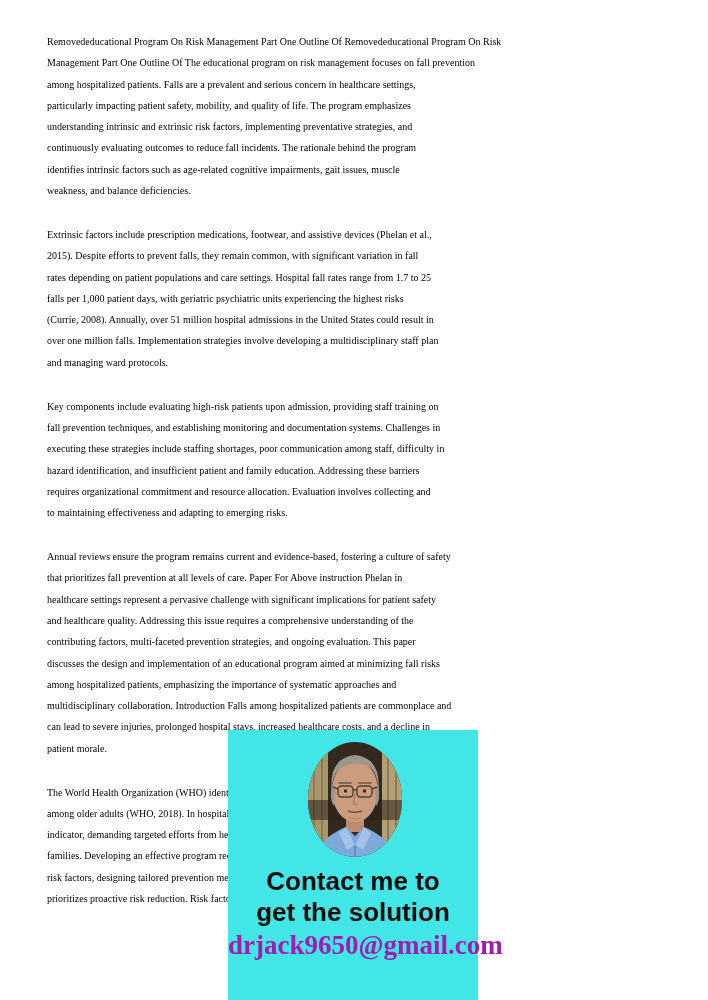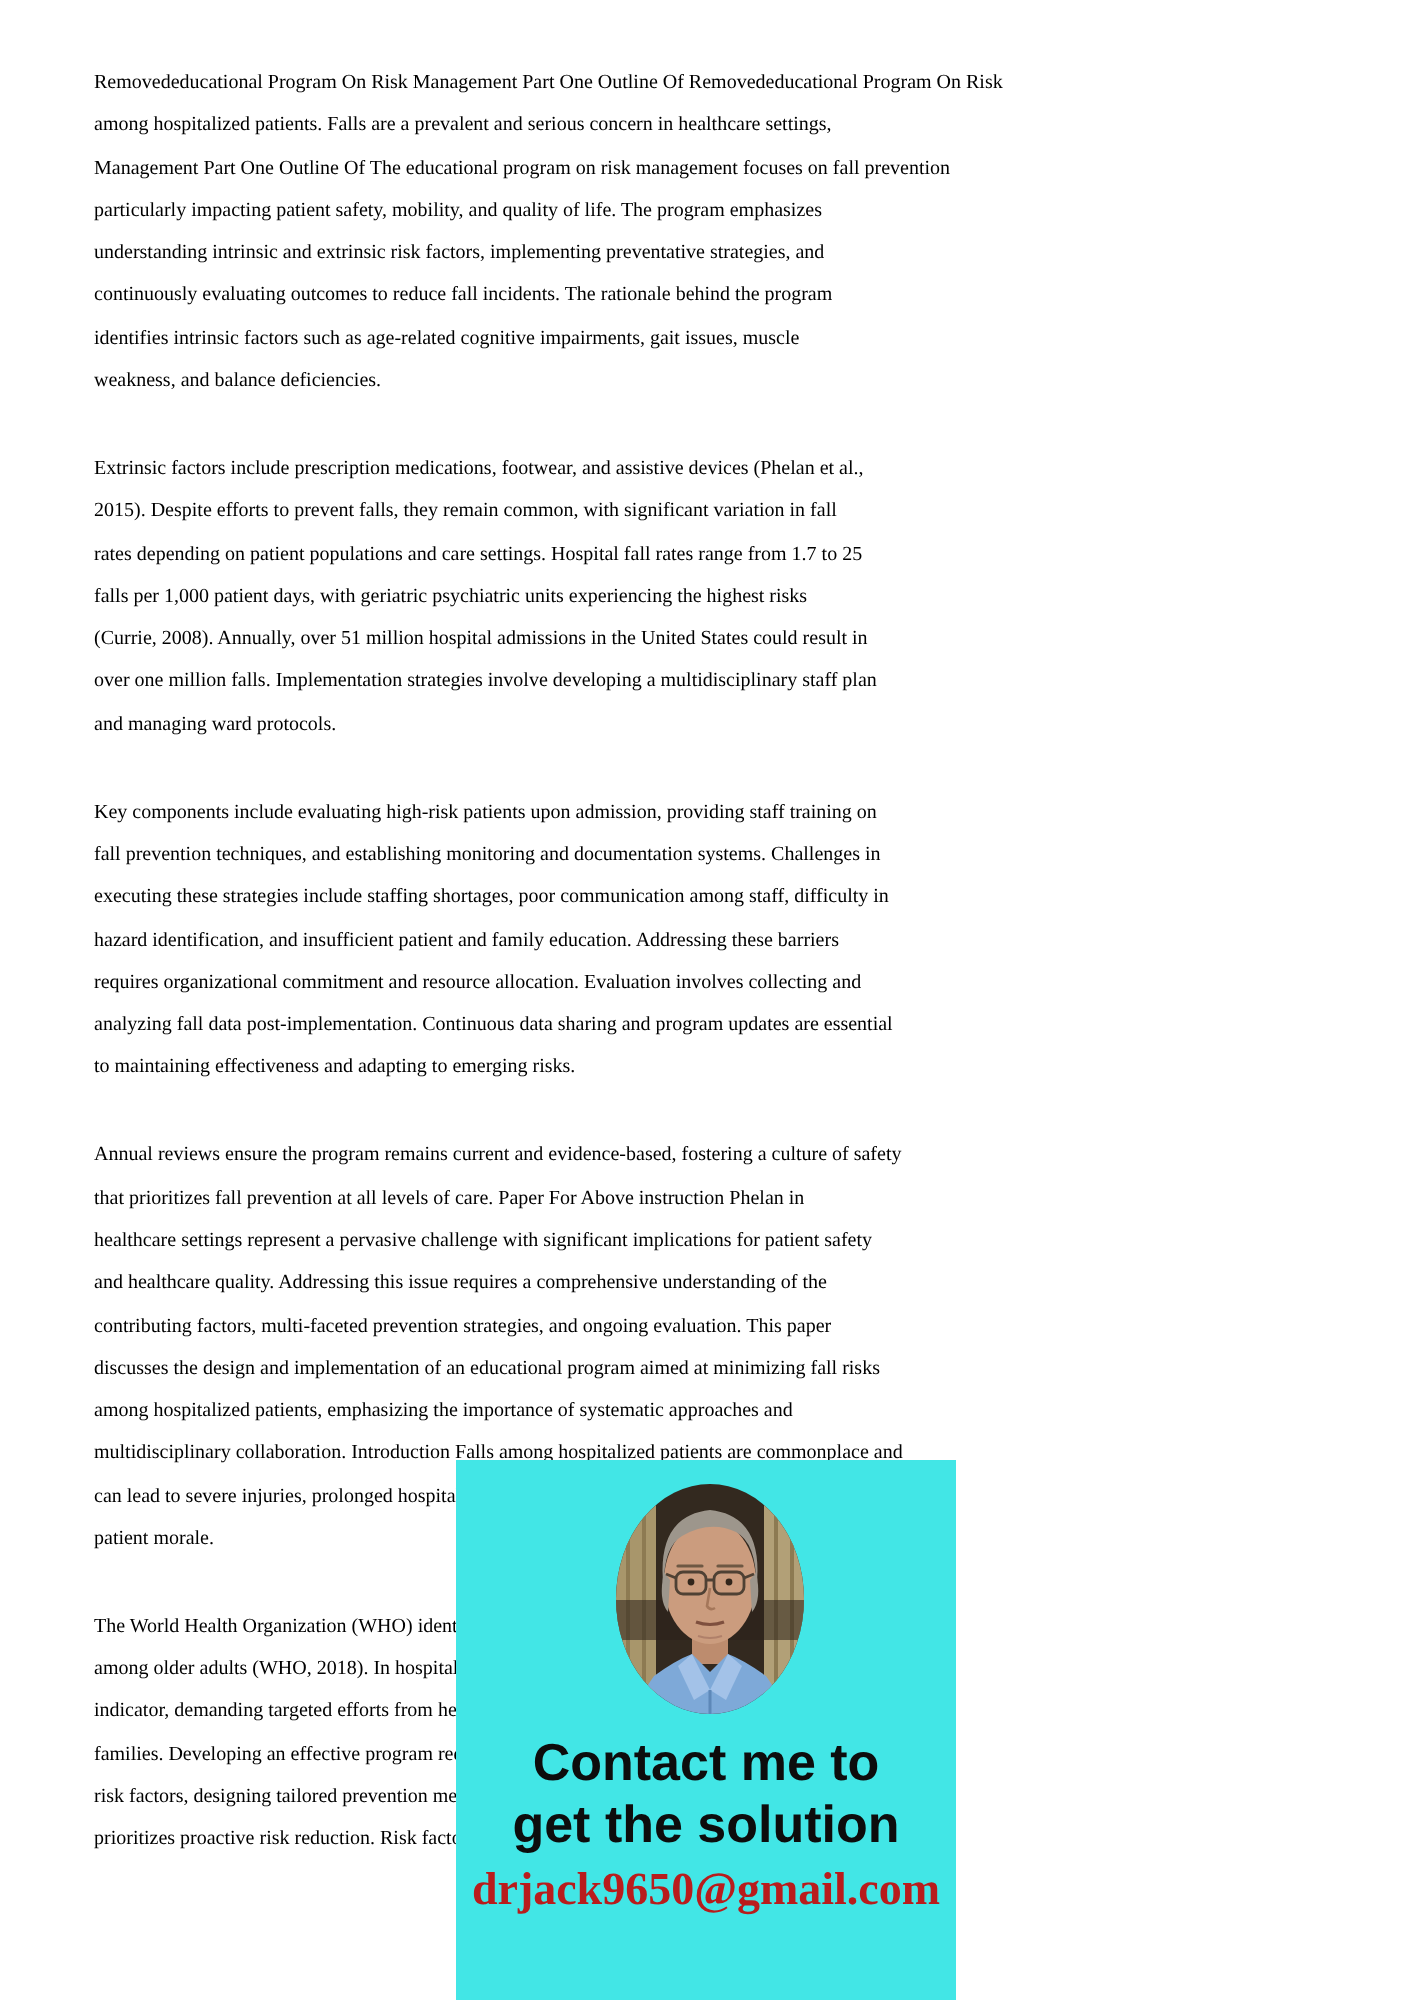--- a/index.html
+++ b/index.html
@@ -53,36 +53,36 @@
     color: #0d0d0d;
   }
   .email {
     position: absolute;
     left: 0;
     right: 0;
     top: 201px;
     text-align: center;
     font-family: "Liberation Serif", serif;
     font-weight: 700;
-    font-size: 23px;
+    font-size: 27px;
     line-height: 28px;
-    color: #b91c1c;
+    color: #a21caf;
   }
 </style>
 </head>
 <body>
 
 <div class="page">
 
   <div class="textcol">
 
     <div class="para">
       <div class="line">Removededucational Program On Risk Management Part One Outline Of Removededucational Program On Risk</div>
+      <div class="line">Management Part One Outline Of The educational program on risk management focuses on fall prevention</div>
       <div class="line">among hospitalized patients. Falls are a prevalent and serious concern in healthcare settings,</div>
-      <div class="line">Management Part One Outline Of The educational program on risk management focuses on fall prevention</div>
       <div class="line">particularly impacting patient safety, mobility, and quality of life. The program emphasizes</div>
       <div class="line">understanding intrinsic and extrinsic risk factors, implementing preventative strategies, and</div>
       <div class="line">continuously evaluating outcomes to reduce fall incidents. The rationale behind the program</div>
       <div class="line">identifies intrinsic factors such as age-related cognitive impairments, gait issues, muscle</div>
       <div class="line">weakness, and balance deficiencies.</div>
     </div>
 
     <div class="para">
       <div class="line">Extrinsic factors include prescription medications, footwear, and assistive devices (Phelan et al.,</div>
       <div class="line">2015). Despite efforts to prevent falls, they remain common, with significant variation in fall</div>
@@ -92,21 +92,20 @@
       <div class="line">over one million falls. Implementation strategies involve developing a multidisciplinary staff plan</div>
       <div class="line">and managing ward protocols.</div>
     </div>
 
     <div class="para">
       <div class="line">Key components include evaluating high-risk patients upon admission, providing staff training on</div>
       <div class="line">fall prevention techniques, and establishing monitoring and documentation systems. Challenges in</div>
       <div class="line">executing these strategies include staffing shortages, poor communication among staff, difficulty in</div>
       <div class="line">hazard identification, and insufficient patient and family education. Addressing these barriers</div>
       <div class="line">requires organizational commitment and resource allocation. Evaluation involves collecting and</div>
-      <div class="line">analyzing fall data post-implementation. Continuous data sharing and program updates are essential</div>
       <div class="line">to maintaining effectiveness and adapting to emerging risks.</div>
     </div>
 
     <div class="para">
       <div class="line">Annual reviews ensure the program remains current and evidence-based, fostering a culture of safety</div>
       <div class="line">that prioritizes fall prevention at all levels of care. Paper For Above instruction Phelan in</div>
       <div class="line">healthcare settings represent a pervasive challenge with significant implications for patient safety</div>
       <div class="line">and healthcare quality. Addressing this issue requires a comprehensive understanding of the</div>
       <div class="line">contributing factors, multi-faceted prevention strategies, and ongoing evaluation. This paper</div>
       <div class="line">discusses the design and implementation of an educational program aimed at minimizing fall risks</div>

